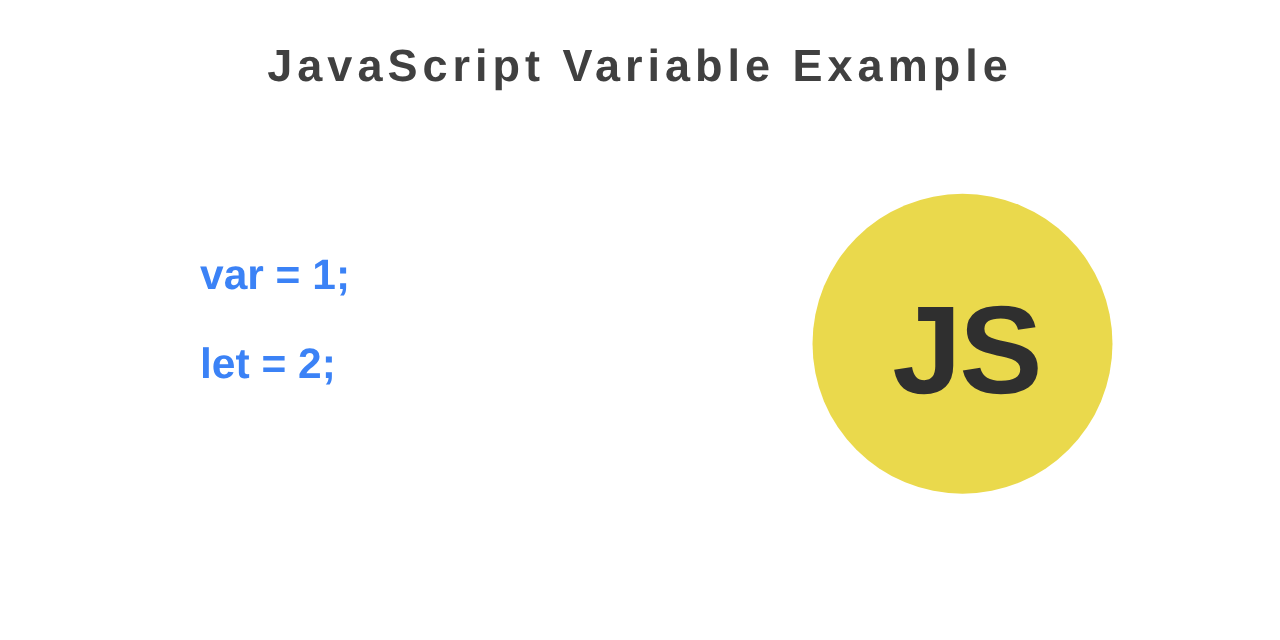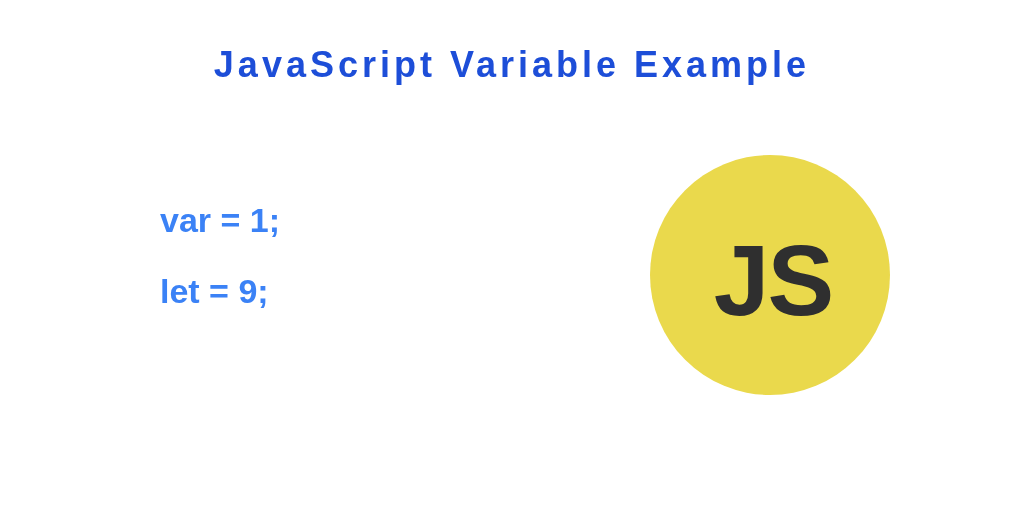--- a/index.html
+++ b/index.html
@@ -13,22 +13,21 @@
   }
   .title {
     position: absolute;
     top: 32px;
     left: 0;
     right: 0;
     text-align: center;
     font-size: 36px;
     font-weight: 700;
     letter-spacing: 4px;
-    color: #1d4ed8;
-    margin-top: 12px;
+    color: #404040;
   }
   .code-block {
     position: absolute;
     left: 160px;
     top: 185px;
     color: #3b82f6;
     font-weight: 700;
     font-size: 34px;
     line-height: 2.1;
   }
@@ -54,18 +53,18 @@
     margin-left: 6px;
   }
 </style>
 </head>
 <body>
 
 <h1 class="title">JavaScript Variable Example</h1>
 
 <div class="code-block">
   <span class="code-line">var = 1;</span>
-  <span class="code-line">let = 9;</span>
+  <span class="code-line">let = 2;</span>
 </div>
 
 <div class="js-logo">
   <span class="js-logo-text">JS</span>
 </div>
 
 </body></html>

